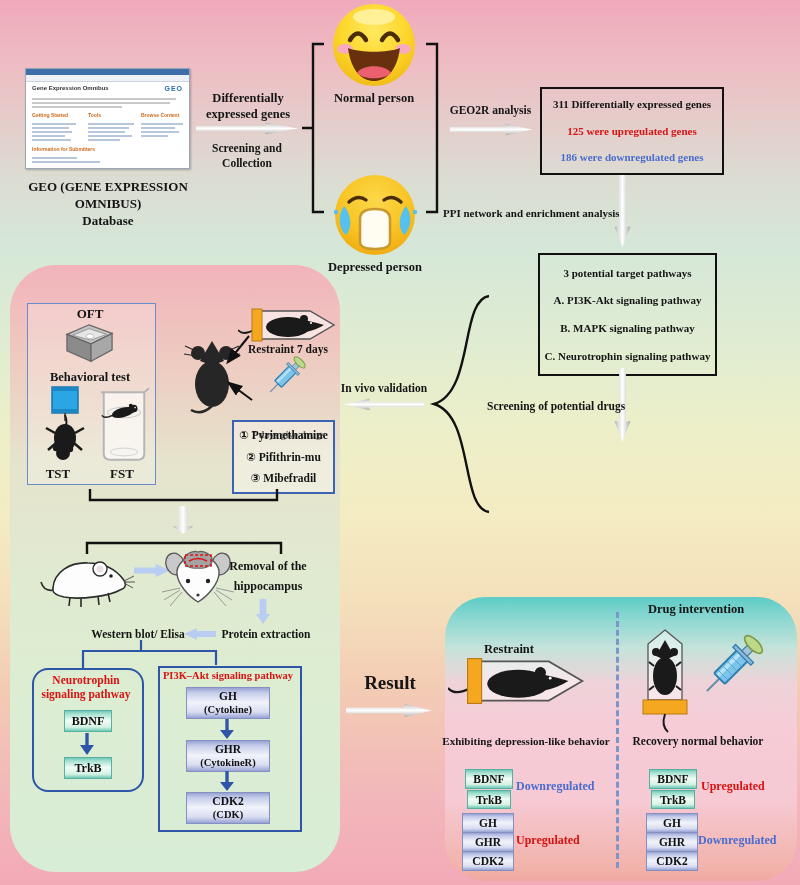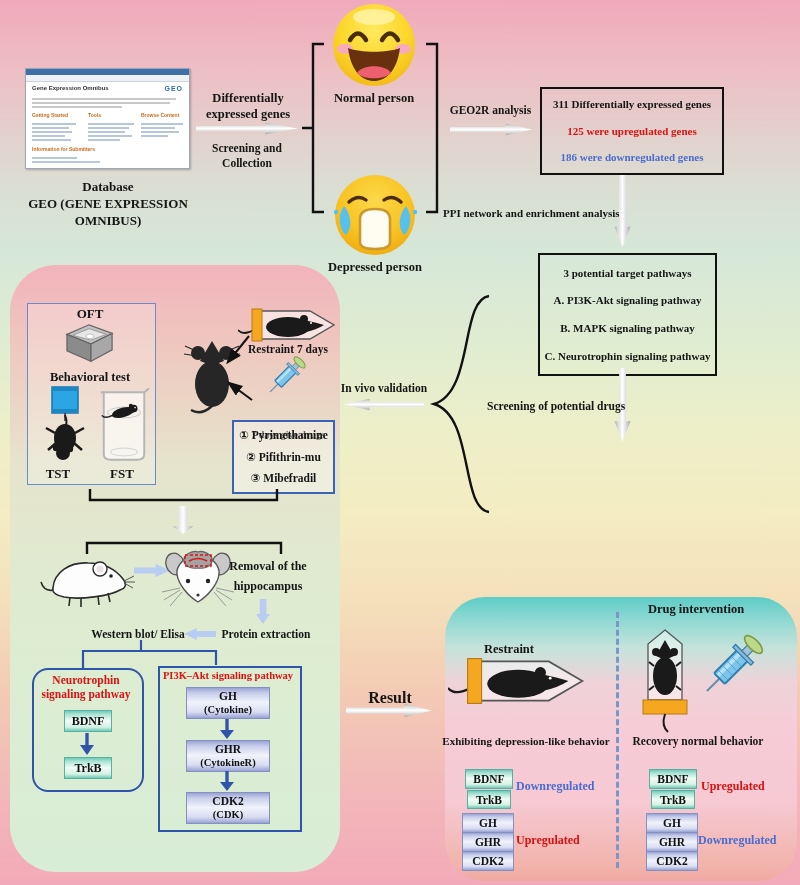--- a/index.html
+++ b/index.html
@@ -77,22 +77,22 @@
         <div class="geo-line" style="width:65%"></div>
     </div>
     <div class="geo-head" style="position:absolute;left:6px;top:78px;">Information for Submitters</div>
     <div style="position:absolute;left:6px;top:86px;width:150px;">
       <div class="geo-line" style="width:30%"></div>
         <div class="geo-line" style="width:45%"></div>
     </div>
   </div>
 
   <div class="t" style="left:2px;top:179px;width:212px;font-size:13px;">
+    <span style="display:block;">GEO (GENE EXPRESSION OMNIBUS)</span>
     <span style="display:block;">Database</span>
-    <span style="display:block;">GEO (GENE EXPRESSION OMNIBUS)</span>
   </div>
 
   <div class="t" style="left:193px;top:90px;width:110px;font-size:12.5px;">
     <span style="display:block;">Differentially</span>
     <span style="display:block;">expressed genes</span>
   </div>
   <div class="ga ga-r" style="left:196px;top:122px;width:102px;height:13px;"></div>
   <div class="t" style="left:186px;top:141px;width:122px;font-size:11.5px;">Screening and Collection</div>
 
   <span style="position:absolute;left:331px;top:2px;">
@@ -303,21 +303,21 @@
   <div class="bar lav" style="left:186px;top:740px;width:82px;height:30px;font-size:11.5px;line-height:1.15;">
     <span>GHR</span>
     <span style="font-size:10.5px;">(CytokineR)</span>
   </div>
   <div class="parrow" style="left:220px;top:771px;height:20px;"></div>
   <div class="bar lav" style="left:186px;top:792px;width:82px;height:30px;font-size:11.5px;line-height:1.15;">
     <span>CDK2</span>
     <span style="font-size:10.5px;">(CDK)</span>
   </div>
 
-  <div class="t" style="left:352px;top:688px;width:76px;font-size:16px;">Result</div>
+  <div class="t" style="left:352px;top:671px;width:76px;font-size:19px;">Result</div>
   <div class="ga ga-r" style="left:346px;top:703px;width:86px;height:15px;"></div>
 
   <div style="position:absolute;left:616px;top:612px;height:256px;border-left:3px dashed #7b96c8;"></div>
   <div class="t" style="left:628px;top:601px;width:136px;font-size:12.5px;">Drug intervention</div>
   <div class="t" style="left:476px;top:641px;width:66px;font-size:12.5px;">Restraint</div>
   <span style="position:absolute;left:448px;top:657px;">
     <svg width="140" height="48" viewBox="0 0 100 34">
       <path d="M16,22 Q5,28 0,22" stroke="#1a1a1a" stroke-width="1.6" fill="none"></path>
       <polygon points="22,3 72,3 96,17 72,31 22,31" fill="rgba(255,255,255,0.45)" stroke="#555" stroke-width="1.2"></polygon>
       <rect x="14" y="1" width="10" height="32" fill="#f5a81f" stroke="#b87a10" stroke-width="0.8"></rect>

